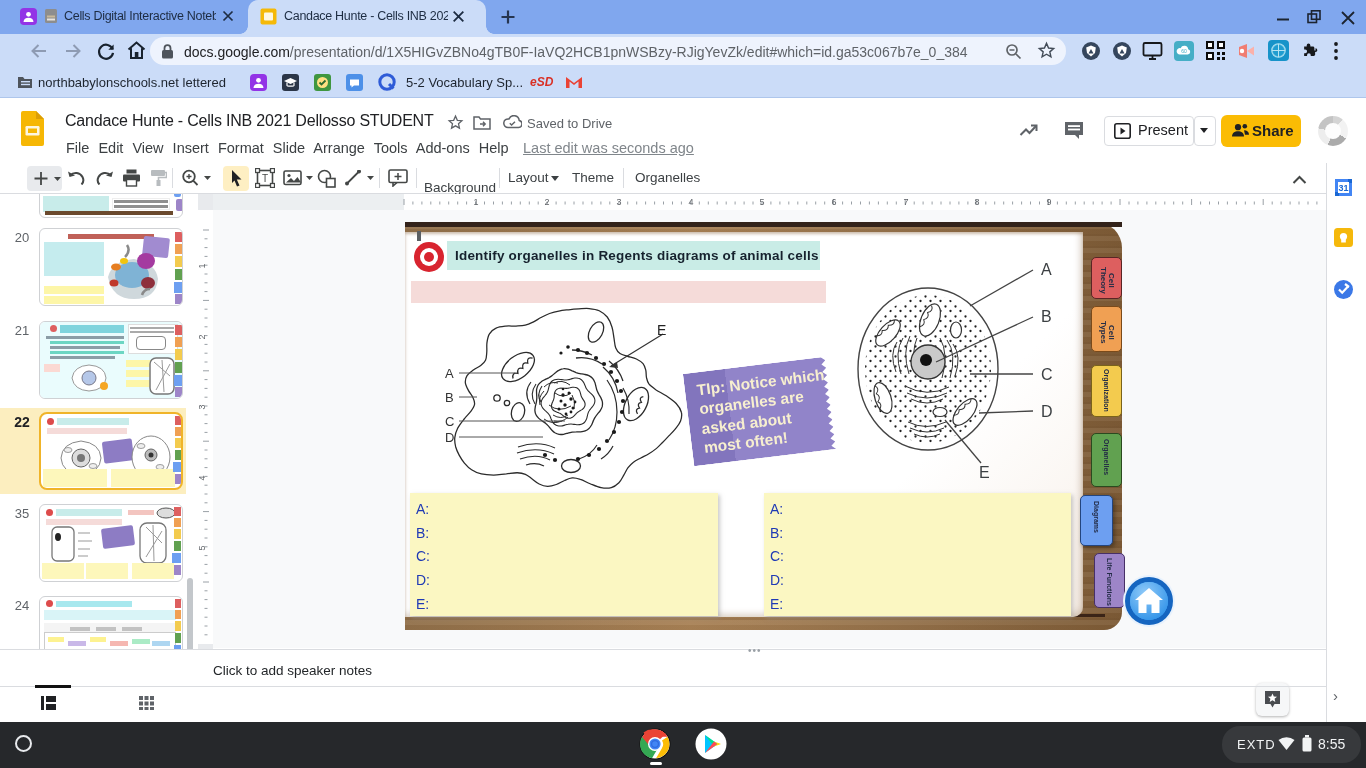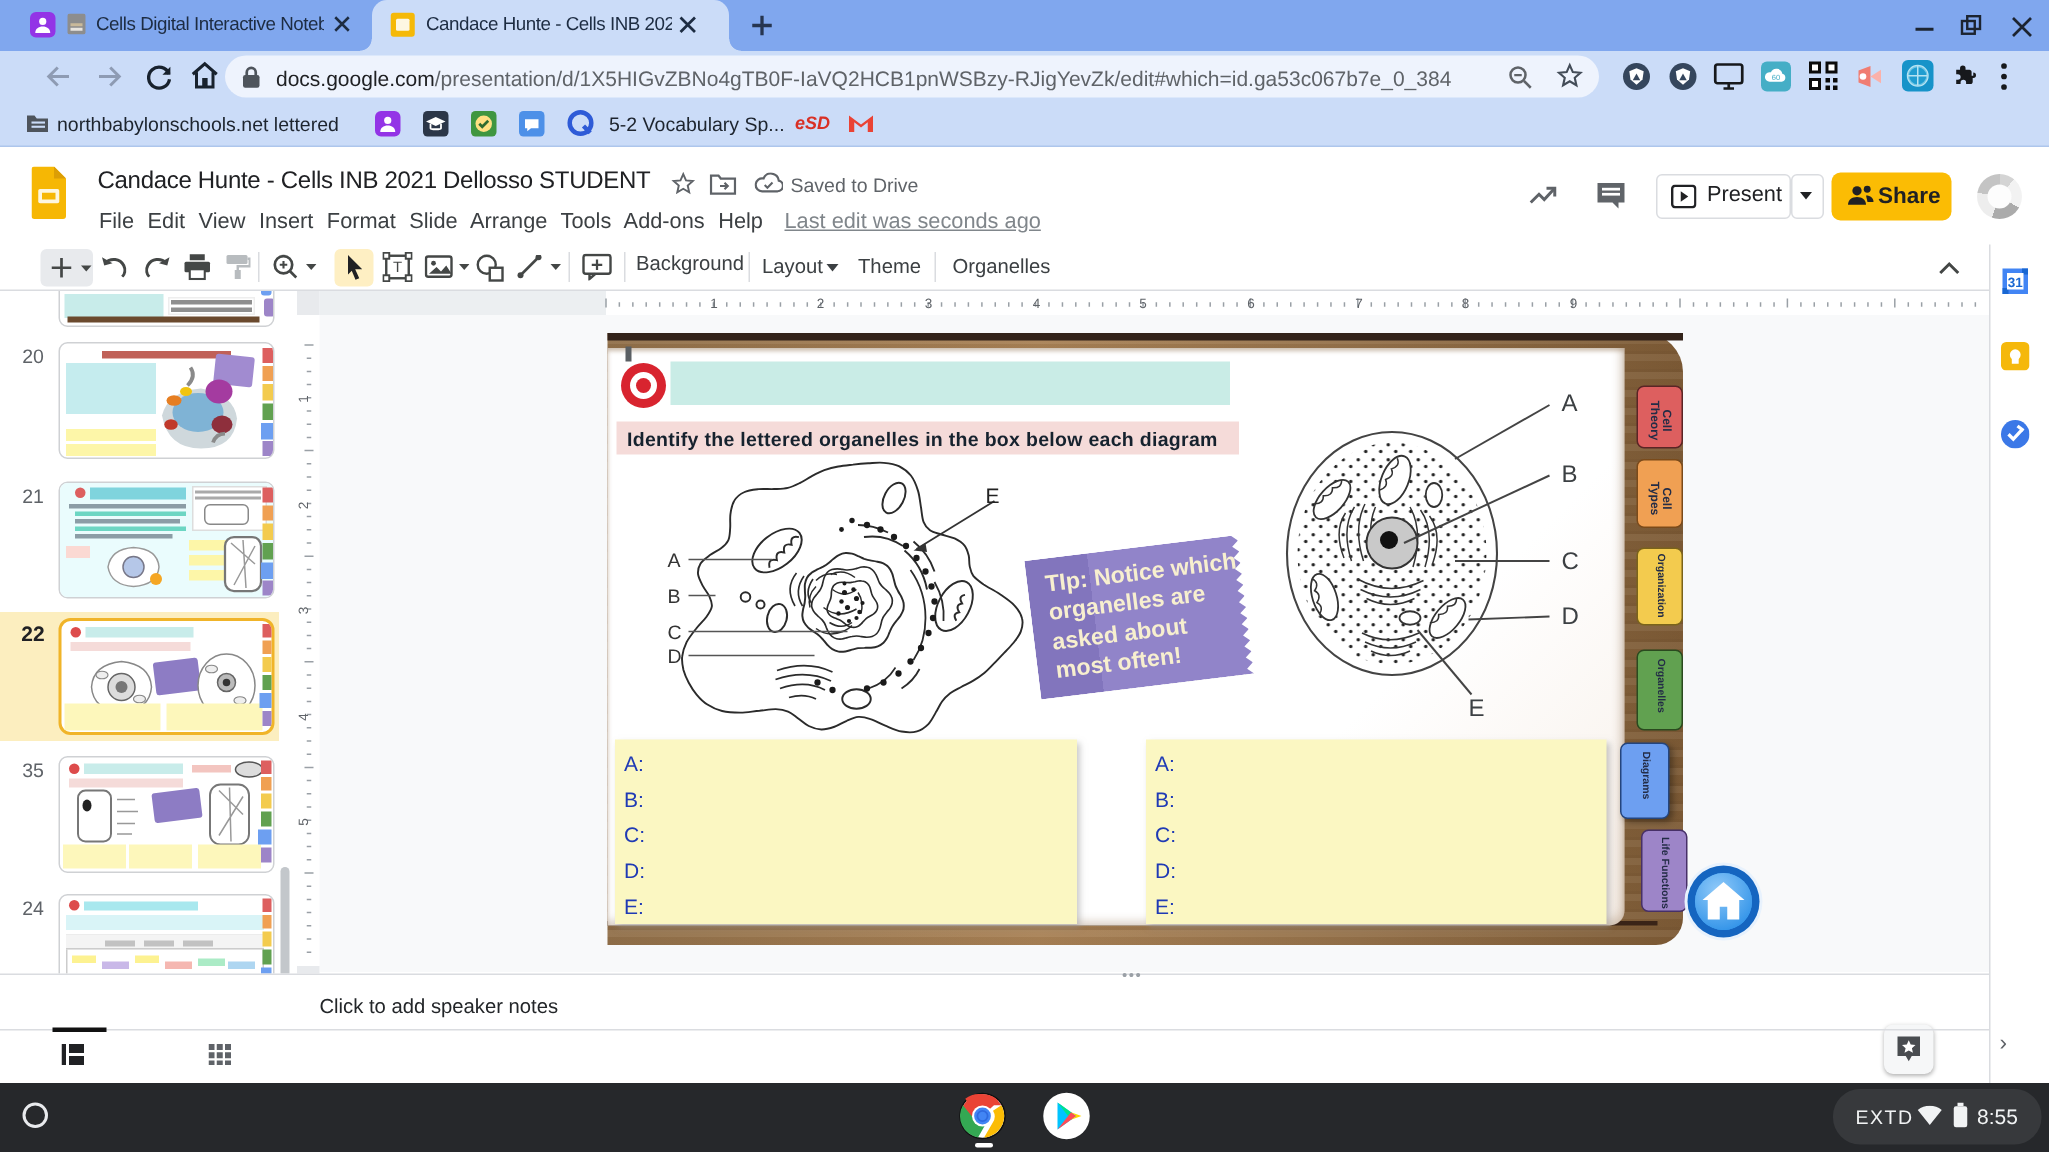--- a/index.html
+++ b/index.html
@@ -394,21 +394,21 @@
   </div>
   <div class="abs" style="left:379px;top:168px;width:1px;height:20px;background:#dadce0;"></div>
   <div class="abs" style="left:388px;top:169px;width:20px;height:18px;">
     <svg width="20" height="18" viewBox="0 0 20 18">
       <rect x="1" y="1" width="18" height="12.5" rx="1.5" fill="none" stroke="#444746" stroke-width="1.6"></rect>
       <path d="M5 13.5 v3.5 l4 -3.5" fill="none" stroke="#444746" stroke-width="1.6"></path>
       <path d="M10 4 v7 M6.5 7.5 h7" stroke="#444746" stroke-width="1.5"></path>
     </svg>
   </div>
   <div class="abs" style="left:416px;top:168px;width:1px;height:20px;background:#dadce0;"></div>
-  <div class="abs" style="left:424px;top:168px;font-size:13.5px;color:#3c4043;">Background</div>
+  <div class="abs" style="left:424px;top:180px;font-size:13.5px;color:#3c4043;">Background</div>
   <div class="abs" style="left:499px;top:168px;width:1px;height:20px;background:#dadce0;"></div>
   <div class="abs" style="left:508px;top:170px;font-size:13.5px;color:#3c4043;">Layout</div>
   <div class="abs" style="left:551px;top:176px;width:0;height:0;border-left:4.5px solid transparent;border-right:4.5px solid transparent;border-top:5.5px solid #3c4043;"></div>
   <div class="abs" style="left:572px;top:170px;font-size:13.5px;color:#3c4043;">Theme</div>
   <div class="abs" style="left:623px;top:168px;width:1px;height:20px;background:#dadce0;"></div>
   <div class="abs" style="left:635px;top:170px;font-size:13.5px;color:#3c4043;">Organelles</div>
   <div class="abs" style="left:1292px;top:172px;width:15px;height:12px;">
     <svg width="15" height="12" viewBox="0 0 15 12">
       <path d="M1.5 9 L7.5 3 L13.5 9" fill="none" stroke="#444746" stroke-width="2"></path>
     </svg>
@@ -631,22 +631,22 @@
     <div class="abs" style="left:12px;top:9px;width:4px;height:10px;background:#5a5f63;"></div>
 
     <svg class="abs" style="left:6px;top:17px;" width="36" height="36" viewBox="0 0 36 36">
       <circle cx="18" cy="18" r="16.5" fill="#fff"></circle>
       <circle cx="18" cy="18" r="15" fill="#d8242f"></circle>
       <circle cx="18" cy="18" r="9" fill="#fff"></circle>
       <circle cx="18" cy="18" r="5" fill="#d8242f"></circle>
     </svg>
 
     <div class="abs" style="left:42px;top:19px;width:373px;height:29px;background:#c9ece6;"></div>
+    <div class="abs" style="left:50px;top:26px;font-size:13.5px;color:#16222e;font-weight:bold;letter-spacing:0.2px;">Identify organelles in Regents diagrams of animal cells</div>
     <div class="abs" style="left:6px;top:59px;width:415px;height:22px;background:#f5dbd9;"></div>
-    <div class="abs" style="left:13px;top:63px;font-size:13px;color:#16222e;font-weight:bold;letter-spacing:0.2px;">Identify the lettered organelles in the box below each diagram</div>
 
     <svg class="abs" style="left:30px;top:83px;" width="250" height="200" viewBox="0 0 250 200">
       <g fill="none" stroke="#2b2b2b" stroke-width="1.3">
         <path d="M249.1 99.0 C250.1 101.9 249.7 105.1 248.9 108.0 C248.1 111.0 246.0 113.8 244.2 116.5 C242.4 119.2 240.1 121.7 238.0 124.2 C236.0 126.7 234.1 129.1 232.1 131.4 C230.1 133.7 228.3 136.1 226.1 138.2 C223.9 140.3 221.5 142.2 219.0 144.0 C216.5 145.8 213.6 147.3 211.1 148.9 C208.6 150.5 206.0 151.9 203.9 153.7 C201.9 155.5 200.2 157.5 198.8 159.8 C197.3 162.2 196.4 165.1 195.0 167.7 C193.7 170.4 192.5 173.7 190.6 175.9 C188.6 178.2 186.2 180.4 183.2 181.5 C180.2 182.6 176.5 182.7 172.8 182.3 C169.2 181.9 165.0 180.2 161.4 179.0 C157.7 177.8 154.2 175.9 151.1 175.2 C148.0 174.4 145.3 173.9 142.7 174.3 C140.0 174.7 137.7 176.1 135.1 177.5 C132.5 178.8 129.8 181.0 127.0 182.2 C124.2 183.4 121.1 184.6 118.2 184.7 C115.2 184.8 112.2 184.0 109.5 182.9 C106.8 181.8 104.4 179.7 102.0 178.2 C99.5 176.7 97.4 174.9 94.8 174.0 C92.2 173.1 89.6 172.8 86.3 172.9 C83.1 173.1 79.3 174.1 75.4 174.8 C71.4 175.4 66.8 176.6 62.6 177.0 C58.4 177.3 53.9 177.4 50.0 176.7 C46.2 176.1 42.7 174.7 39.7 173.0 C36.6 171.4 34.1 169.0 31.9 166.7 C29.6 164.3 27.7 161.6 26.0 158.9 C24.3 156.2 22.8 153.4 21.8 150.5 C20.9 147.5 20.1 144.4 20.3 141.2 C20.4 138.0 21.3 134.5 22.6 131.2 C24.0 127.9 26.4 124.5 28.5 121.4 C30.5 118.3 33.3 115.4 34.9 112.8 C36.5 110.1 37.8 107.9 38.0 105.6 C38.2 103.3 37.2 101.3 36.0 99.0 C34.9 96.7 32.4 94.4 30.9 91.9 C29.4 89.4 27.6 86.6 27.1 84.1 C26.7 81.5 27.1 78.9 28.3 76.6 C29.5 74.3 32.1 72.3 34.3 70.4 C36.5 68.5 39.5 67.0 41.5 65.2 C43.5 63.4 45.1 61.7 46.0 59.4 C46.9 57.1 46.7 54.3 46.7 51.4 C46.8 48.4 46.0 44.7 46.2 41.5 C46.4 38.3 46.7 34.7 48.1 32.1 C49.4 29.5 51.7 27.2 54.4 25.7 C57.1 24.1 60.8 23.5 64.1 22.9 C67.5 22.3 71.3 22.5 74.6 22.1 C77.9 21.7 81.0 21.5 83.9 20.6 C86.7 19.7 89.1 18.3 91.7 16.8 C94.3 15.3 96.7 13.3 99.4 11.6 C102.1 9.9 104.9 8.1 107.8 6.8 C110.8 5.5 114.0 4.4 117.1 3.6 C120.3 2.7 123.7 2.2 127.0 1.6 C130.3 0.9 133.8 0.3 137.2 -0.1 C140.7 -0.5 144.3 -1.2 147.8 -1.1 C151.3 -1.0 155.0 -0.8 158.2 0.4 C161.3 1.7 164.4 3.7 166.8 6.3 C169.2 9.0 171.0 12.8 172.4 16.5 C173.8 20.1 174.4 24.6 175.3 28.1 C176.1 31.7 176.5 35.2 177.7 37.6 C178.9 40.1 180.3 41.7 182.4 43.0 C184.5 44.3 187.5 44.6 190.3 45.3 C193.2 46.0 196.8 46.4 199.5 47.4 C202.2 48.5 204.8 49.9 206.6 51.8 C208.3 53.6 209.1 56.1 209.9 58.4 C210.6 60.8 210.4 63.5 211.1 65.8 C211.8 68.1 212.3 70.2 214.0 72.2 C215.7 74.1 218.3 75.7 221.4 77.6 C224.5 79.4 228.9 81.1 232.5 83.2 C236.1 85.4 240.4 87.8 243.2 90.4 C245.9 93.0 248.2 96.1 249.1 99.0 Z" transform="translate(127,99) scale(0.98,0.97) rotate(4) translate(-127,-99)"></path>
         <path d="M167.4 97.0 C167.6 98.4 167.6 100.0 167.3 101.4 C166.9 102.8 166.1 104.2 165.4 105.4 C164.6 106.7 163.5 107.8 162.6 108.9 C161.7 110.0 160.9 111.0 160.2 112.2 C159.4 113.4 158.9 114.6 158.3 115.9 C157.7 117.1 157.3 118.6 156.6 119.9 C155.9 121.1 155.1 122.5 154.0 123.5 C152.9 124.5 151.6 125.4 150.2 125.9 C148.9 126.5 147.2 126.7 145.7 126.8 C144.2 127.0 142.7 126.8 141.3 126.9 C139.8 126.9 138.5 126.9 137.1 127.1 C135.7 127.4 134.4 127.8 133.0 128.1 C131.6 128.5 130.1 129.1 128.6 129.3 C127.1 129.5 125.5 129.6 124.1 129.4 C122.6 129.1 121.1 128.5 119.9 127.8 C118.6 127.0 117.5 125.8 116.5 124.8 C115.4 123.7 114.6 122.5 113.7 121.4 C112.7 120.4 111.9 119.4 110.8 118.5 C109.8 117.6 108.6 116.9 107.4 116.1 C106.2 115.2 104.8 114.4 103.8 113.4 C102.7 112.3 101.6 111.1 101.0 109.8 C100.4 108.6 100.0 107.0 99.9 105.6 C99.8 104.1 100.2 102.6 100.4 101.2 C100.7 99.7 101.2 98.4 101.4 97.0 C101.6 95.6 101.8 94.4 101.8 93.0 C101.9 91.7 101.6 90.3 101.6 88.8 C101.6 87.4 101.4 85.8 101.6 84.4 C101.9 83.0 102.3 81.5 103.0 80.2 C103.7 78.9 104.8 77.8 106.0 76.9 C107.1 76.0 108.6 75.3 109.9 74.6 C111.2 73.9 112.6 73.4 113.8 72.8 C115.0 72.1 116.1 71.4 117.2 70.5 C118.3 69.7 119.3 68.6 120.5 67.7 C121.6 66.8 122.8 65.7 124.2 65.1 C125.5 64.4 127.0 63.8 128.5 63.7 C129.9 63.5 131.5 63.8 133.0 64.1 C134.5 64.5 135.9 65.2 137.2 65.8 C138.6 66.4 139.8 67.1 141.1 67.6 C142.4 68.0 143.7 68.4 145.1 68.6 C146.5 68.9 148.0 69.0 149.5 69.4 C150.9 69.7 152.5 70.0 153.9 70.6 C155.2 71.3 156.5 72.2 157.5 73.3 C158.5 74.3 159.2 75.8 159.7 77.1 C160.3 78.5 160.5 80.0 160.9 81.4 C161.3 82.7 161.5 84.1 162.0 85.4 C162.4 86.6 163.1 87.8 163.7 89.0 C164.3 90.3 165.2 91.5 165.9 92.8 C166.5 94.1 167.2 95.6 167.4 97.0 Z"></path>
         <path d="M159.8 97.0 C159.6 98.1 159.1 99.2 158.5 100.2 C157.9 101.2 157.0 102.1 156.3 103.0 C155.7 103.9 154.9 104.6 154.4 105.5 C153.8 106.3 153.4 107.2 153.1 108.1 C152.7 109.1 152.6 110.1 152.3 111.2 C152.0 112.3 151.8 113.5 151.3 114.5 C150.8 115.6 150.2 116.7 149.4 117.5 C148.6 118.3 147.5 118.9 146.4 119.3 C145.3 119.7 144.0 119.8 142.8 119.8 C141.6 119.8 140.4 119.5 139.3 119.4 C138.1 119.3 137.1 119.0 136.0 119.0 C135.0 119.0 134.0 119.1 133.0 119.3 C132.0 119.4 130.9 119.8 129.8 120.1 C128.7 120.4 127.5 120.8 126.3 121.0 C125.1 121.1 123.8 121.1 122.7 120.8 C121.6 120.6 120.5 120.0 119.6 119.3 C118.7 118.6 118.0 117.6 117.4 116.6 C116.7 115.6 116.4 114.4 115.9 113.4 C115.5 112.4 115.2 111.4 114.7 110.5 C114.2 109.6 113.6 108.9 112.9 108.1 C112.2 107.4 111.4 106.7 110.5 105.9 C109.7 105.1 108.7 104.3 108.0 103.4 C107.3 102.5 106.7 101.4 106.4 100.4 C106.0 99.3 106.0 98.1 106.2 97.0 C106.4 95.9 106.9 94.8 107.5 93.8 C108.1 92.8 109.0 91.9 109.7 91.0 C110.3 90.1 111.1 89.4 111.6 88.5 C112.2 87.7 112.6 86.8 112.9 85.9 C113.3 84.9 113.4 83.9 113.7 82.8 C114.0 81.7 114.2 80.5 114.7 79.5 C115.2 78.4 115.8 77.3 116.6 76.5 C117.4 75.7 118.5 75.1 119.6 74.7 C120.7 74.3 122.0 74.2 123.2 74.2 C124.4 74.2 125.6 74.5 126.7 74.6 C127.9 74.7 128.9 75.0 130.0 75.0 C131.0 75.0 132.0 74.9 133.0 74.7 C134.0 74.6 135.1 74.2 136.2 73.9 C137.3 73.6 138.5 73.2 139.7 73.0 C140.9 72.9 142.2 72.9 143.3 73.2 C144.4 73.4 145.5 74.0 146.4 74.7 C147.3 75.4 148.0 76.4 148.6 77.4 C149.3 78.4 149.6 79.6 150.1 80.6 C150.5 81.6 150.8 82.6 151.3 83.5 C151.8 84.4 152.4 85.1 153.1 85.9 C153.8 86.6 154.6 87.3 155.5 88.1 C156.3 88.9 157.3 89.7 158.0 90.6 C158.7 91.5 159.3 92.6 159.6 93.6 C160.0 94.7 160.0 95.9 159.8 97.0 Z" stroke-width="1.1"></path>
         <path d="M149.6 97.0 C149.8 97.7 150.1 98.4 150.1 99.1 C150.1 99.8 150.1 100.6 149.8 101.2 C149.6 101.9 149.2 102.5 148.7 103.1 C148.2 103.7 147.6 104.1 147.0 104.6 C146.4 105.0 145.7 105.4 145.1 105.7 C144.5 106.1 143.9 106.4 143.4 106.7 C142.8 107.1 142.4 107.4 141.9 107.9 C141.4 108.3 141.0 108.8 140.6 109.3 C140.1 109.8 139.7 110.4 139.1 110.9 C138.6 111.4 138.0 111.9 137.4 112.3 C136.7 112.7 136.0 113.0 135.3 113.2 C134.5 113.3 133.7 113.3 133.0 113.2 C132.3 113.1 131.5 112.9 130.8 112.5 C130.1 112.2 129.5 111.7 128.9 111.3 C128.3 110.9 127.8 110.4 127.3 110.0 C126.7 109.6 126.3 109.2 125.7 108.8 C125.2 108.5 124.6 108.2 124.0 108.0 C123.4 107.7 122.7 107.5 122.1 107.2 C121.4 107.0 120.7 106.7 120.0 106.3 C119.3 106.0 118.7 105.6 118.1 105.0 C117.6 104.5 117.2 103.9 116.9 103.3 C116.6 102.6 116.5 101.9 116.4 101.2 C116.4 100.4 116.6 99.7 116.8 99.0 C117.0 98.3 117.3 97.6 117.6 97.0 C117.8 96.4 118.2 95.8 118.4 95.2 C118.6 94.6 118.8 94.1 118.9 93.5 C119.1 92.9 119.1 92.3 119.2 91.6 C119.2 91.0 119.2 90.3 119.3 89.6 C119.4 88.9 119.5 88.1 119.7 87.5 C120.0 86.8 120.3 86.1 120.7 85.5 C121.2 84.9 121.8 84.4 122.4 84.1 C123.1 83.7 123.8 83.5 124.6 83.3 C125.3 83.2 126.1 83.1 126.9 83.2 C127.6 83.2 128.4 83.3 129.1 83.3 C129.8 83.4 130.4 83.4 131.1 83.4 C131.7 83.4 132.3 83.3 133.0 83.2 C133.7 83.1 134.3 82.9 135.0 82.8 C135.7 82.6 136.4 82.4 137.2 82.3 C137.9 82.2 138.8 82.2 139.5 82.3 C140.3 82.3 141.1 82.5 141.7 82.8 C142.4 83.2 143.0 83.6 143.5 84.2 C144.0 84.7 144.4 85.4 144.7 86.0 C145.0 86.7 145.2 87.4 145.4 88.1 C145.6 88.8 145.7 89.4 145.9 90.0 C146.0 90.7 146.2 91.2 146.5 91.8 C146.7 92.3 147.0 92.8 147.4 93.4 C147.7 93.9 148.1 94.5 148.5 95.1 C148.9 95.7 149.3 96.3 149.6 97.0 Z" stroke-width="1.1"></path>
         <path d="M120 88 q8 6 16 0 m-22 12 q10 8 22 1 m-18 9 q8 5 15 0 m-24 -28 q6 -6 14 -4 m-4 38 q8 2 14 -4 m-28 -12 q-2 -8 4 -14 m28 4 q4 6 2 14 m-20 -26 q8 -4 16 2 m-26 34 q8 6 18 2" stroke-width="1"></path>
         <ellipse cx="83" cy="62" rx="19" ry="11" transform="rotate(-38 83 62)"></ellipse>
         <path d="M72 68 q3 -6 7 -1 q3 -6 7 -1 q3 -6 7 -1 q3 -6 7 -1" transform="rotate(-38 83 62)"></path>

